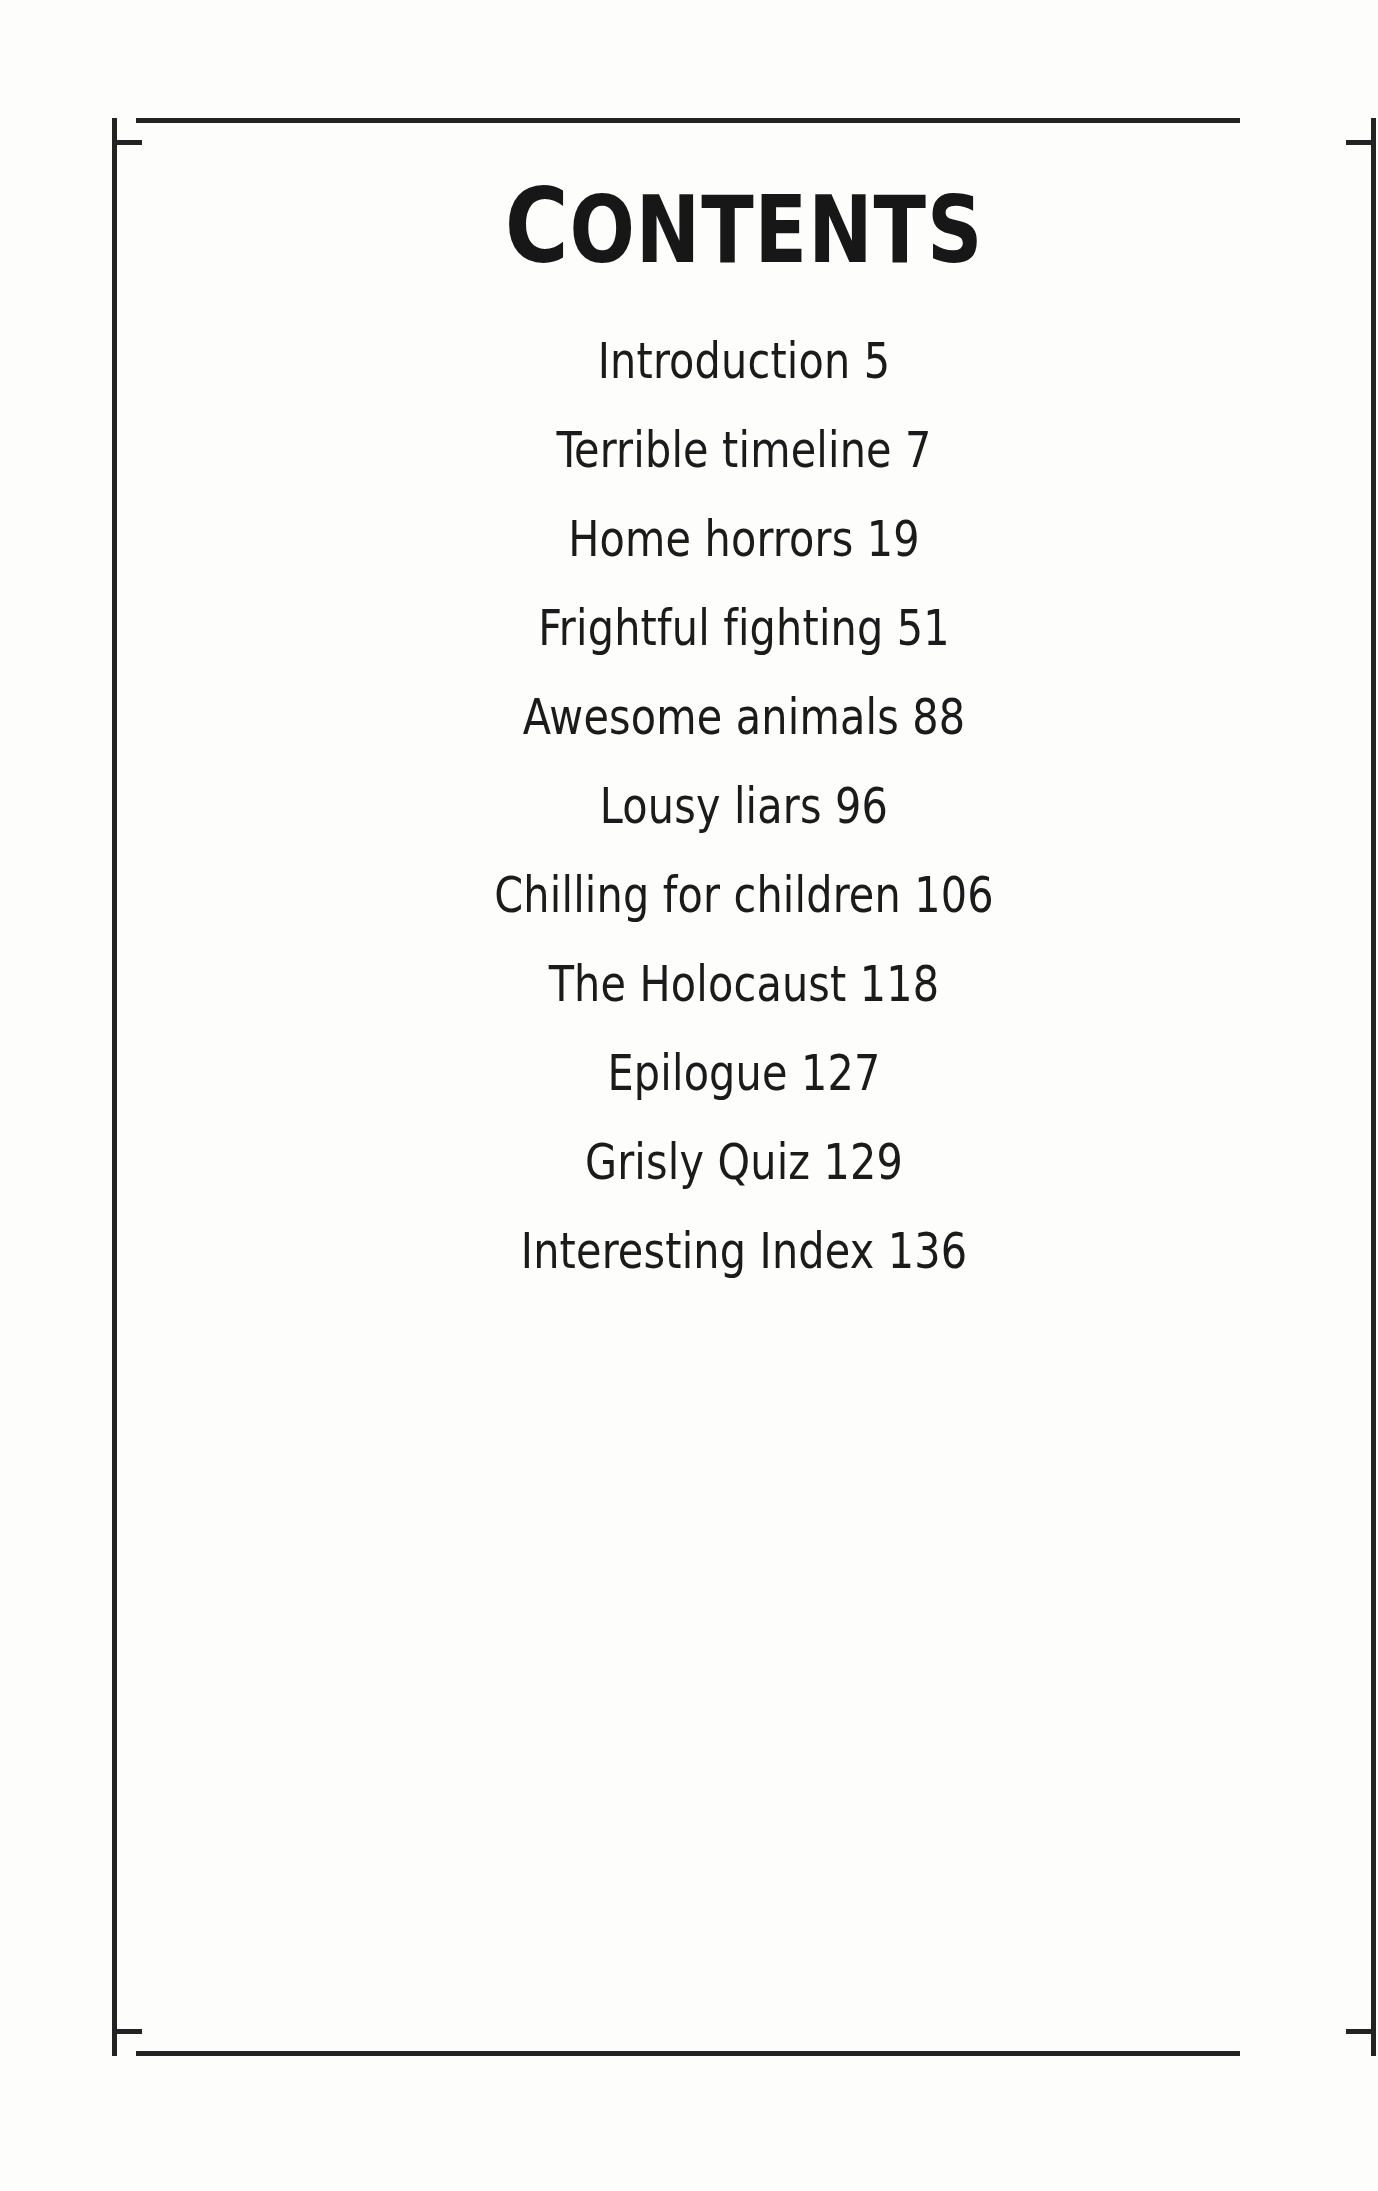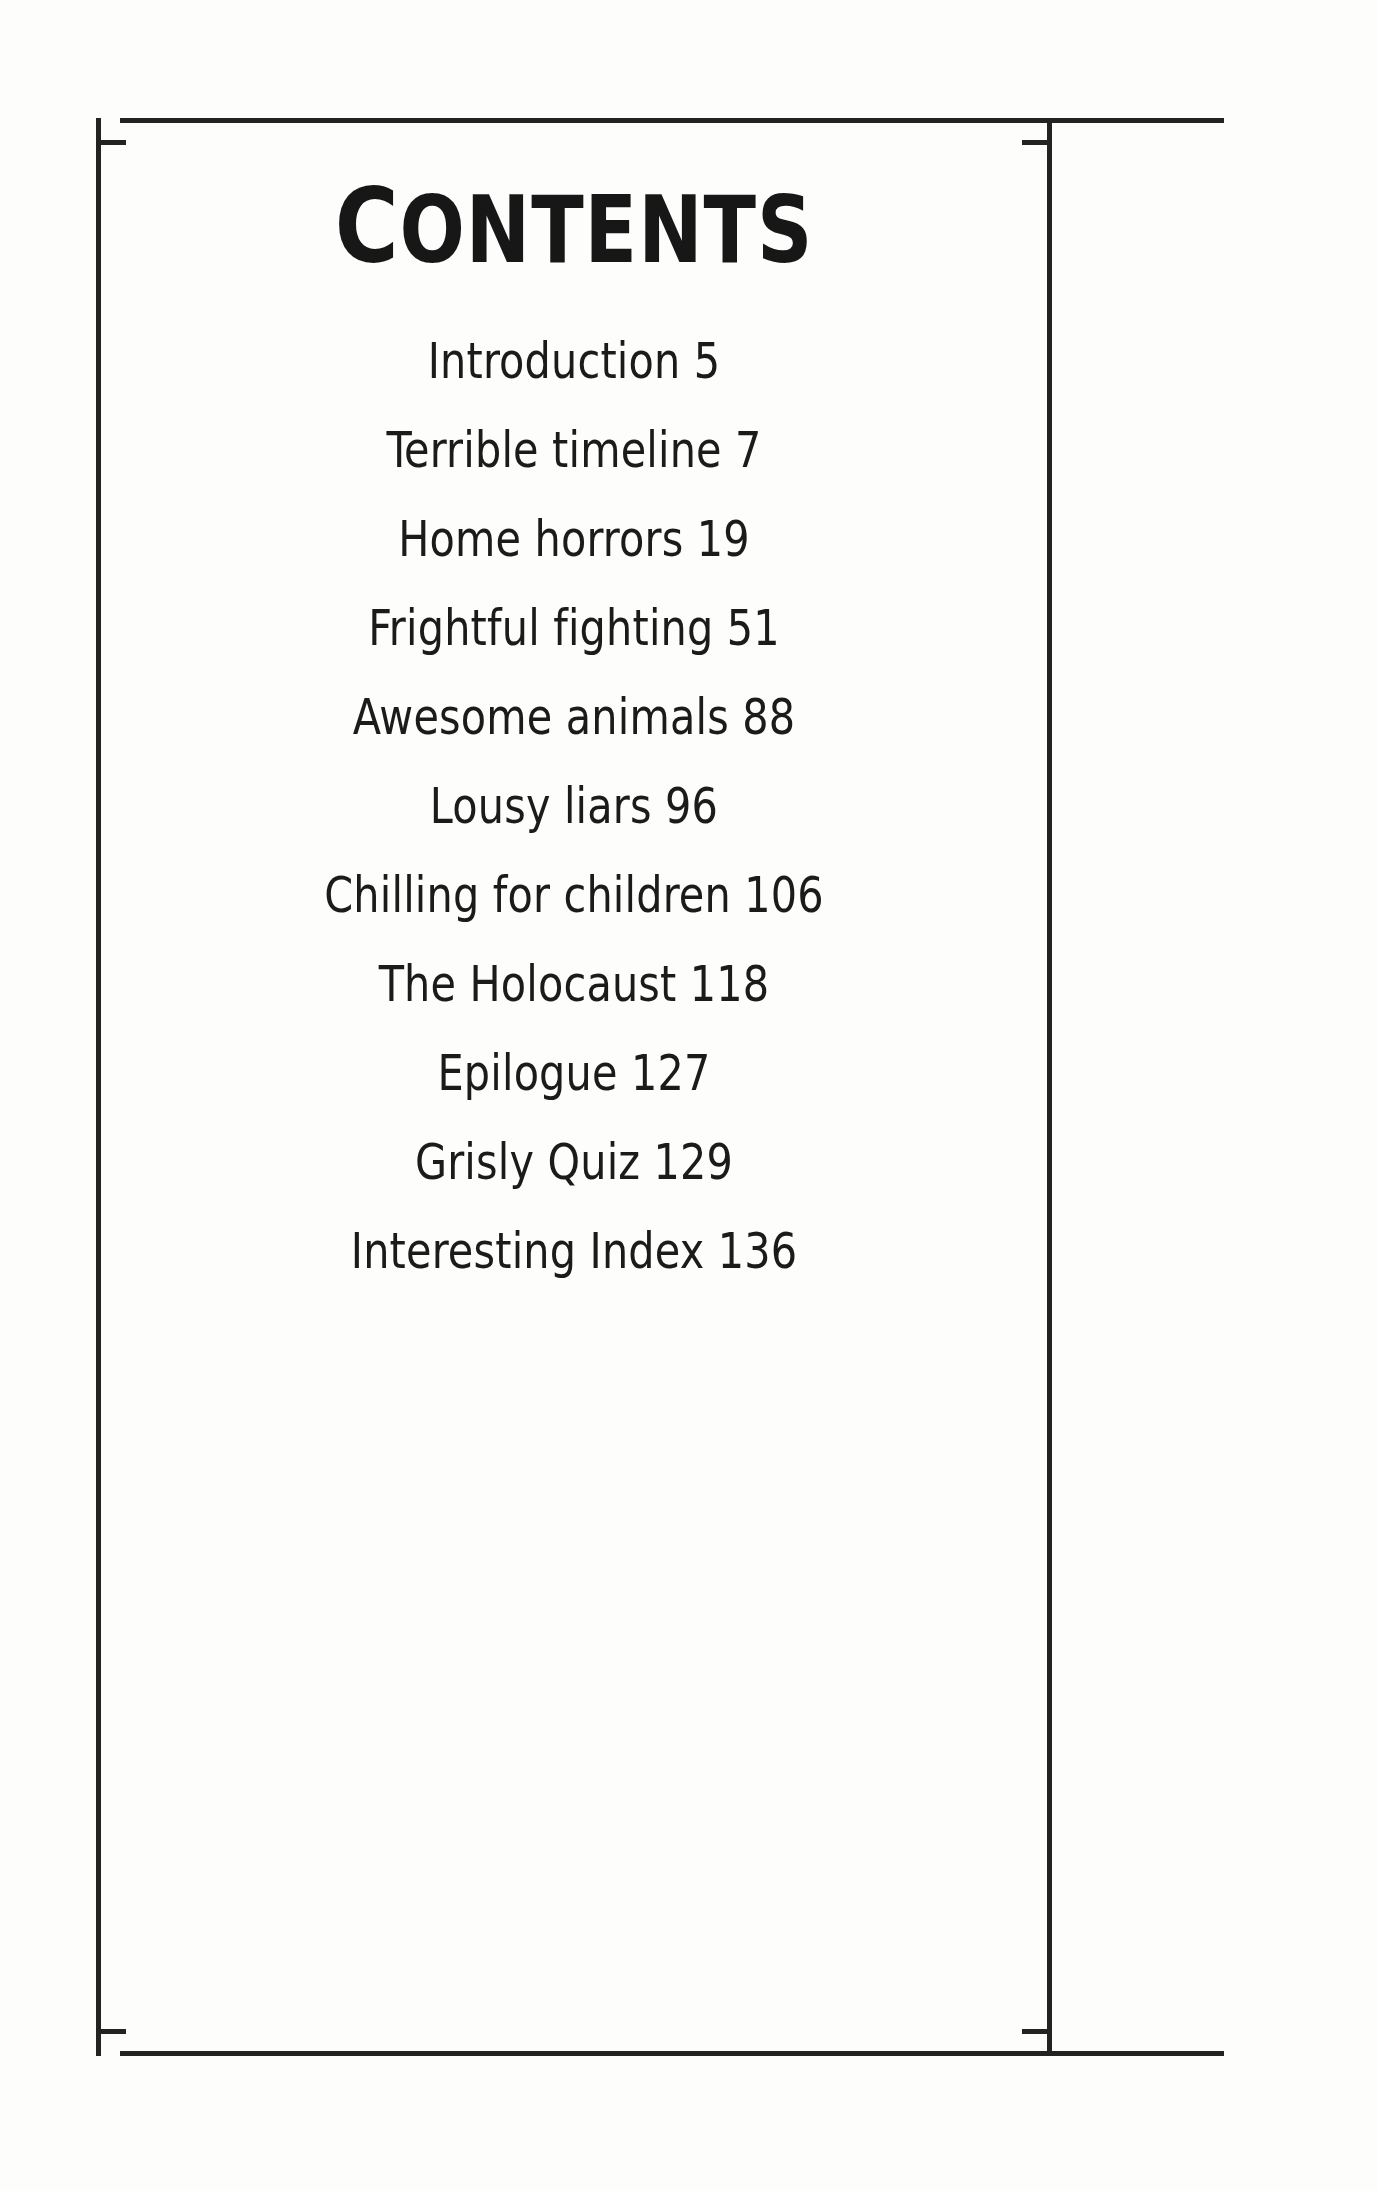--- a/index.html
+++ b/index.html
@@ -19,23 +19,23 @@
   
   .page {
     position: absolute;
     inset: 0;
     background: #fdfdfc;
   }
 
   
   .frame {
     position: absolute;
-    left: 96px;
+    left: 112px;
     top: 118px;
-    width: 956px;
+    width: 1264px;
     height: 1938px;
   }
   .frame .rule {
     position: absolute;
     background: #232323;
   }
   
   .frame .rule-top {
     left: 24px;
     top: 0px;

